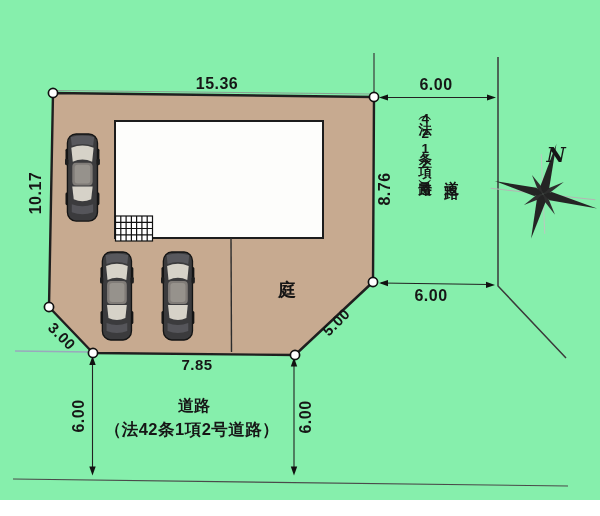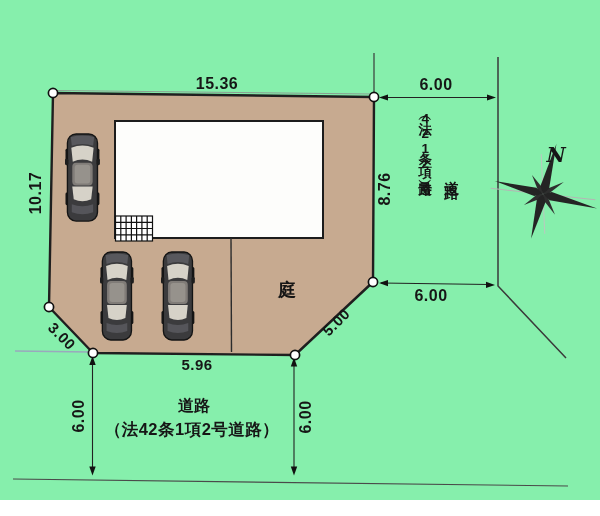--- a/index.html
+++ b/index.html
@@ -111,21 +111,21 @@
         <path d="M-50,0 L-8,4.2 L0,0 L-8,-4.2 Z"></path>
       </g>
     </g>
   </svg>
 
   <div class="lbl dim" style="left:217px;top:84px;">15.36</div>
   <div class="lbl dim rot-ccw" style="left:36px;top:193px;">10.17</div>
   <div class="lbl dim rot-ccw" style="left:385px;top:189px;">8.76</div>
   <div class="lbl dim-sm rot-45" style="left:62px;top:336px;">3.00</div>
   <div class="lbl dim-sm rot-m45" style="left:336px;top:322px;">5.00</div>
-  <div class="lbl dim-sm" style="left:197px;top:364px;">5.96</div>
+  <div class="lbl dim-sm" style="left:197px;top:364px;">7.85</div>
 
   <div class="lbl dim" style="left:436px;top:85px;">6.00</div>
   <div class="lbl dim" style="left:431px;top:296px;">6.00</div>
   <div class="lbl dim rot-ccw" style="left:79px;top:416px;">6.00</div>
   <div class="lbl dim rot-ccw" style="left:306px;top:417px;">6.00</div>
 
   <div class="lbl" id="garden-label" style="left:287px;top:290px;">庭</div>
 
   <div class="vert" id="road-right-law" style="position:absolute;left:425px;top:111px;font-weight:bold;">（法42条1項2号道路）</div>
   <div class="vert" id="road-right-name" style="position:absolute;left:451px;top:169px;font-weight:bold;">道路</div>

